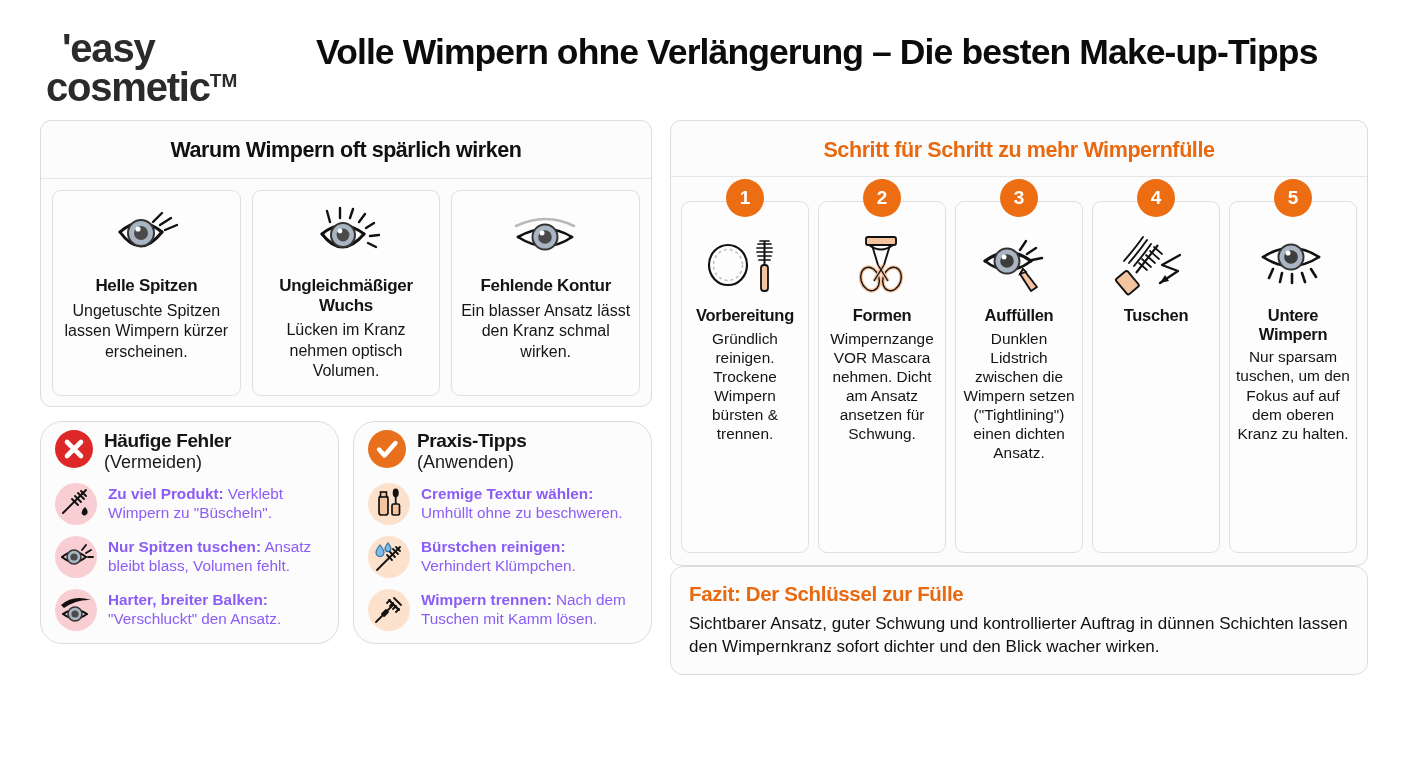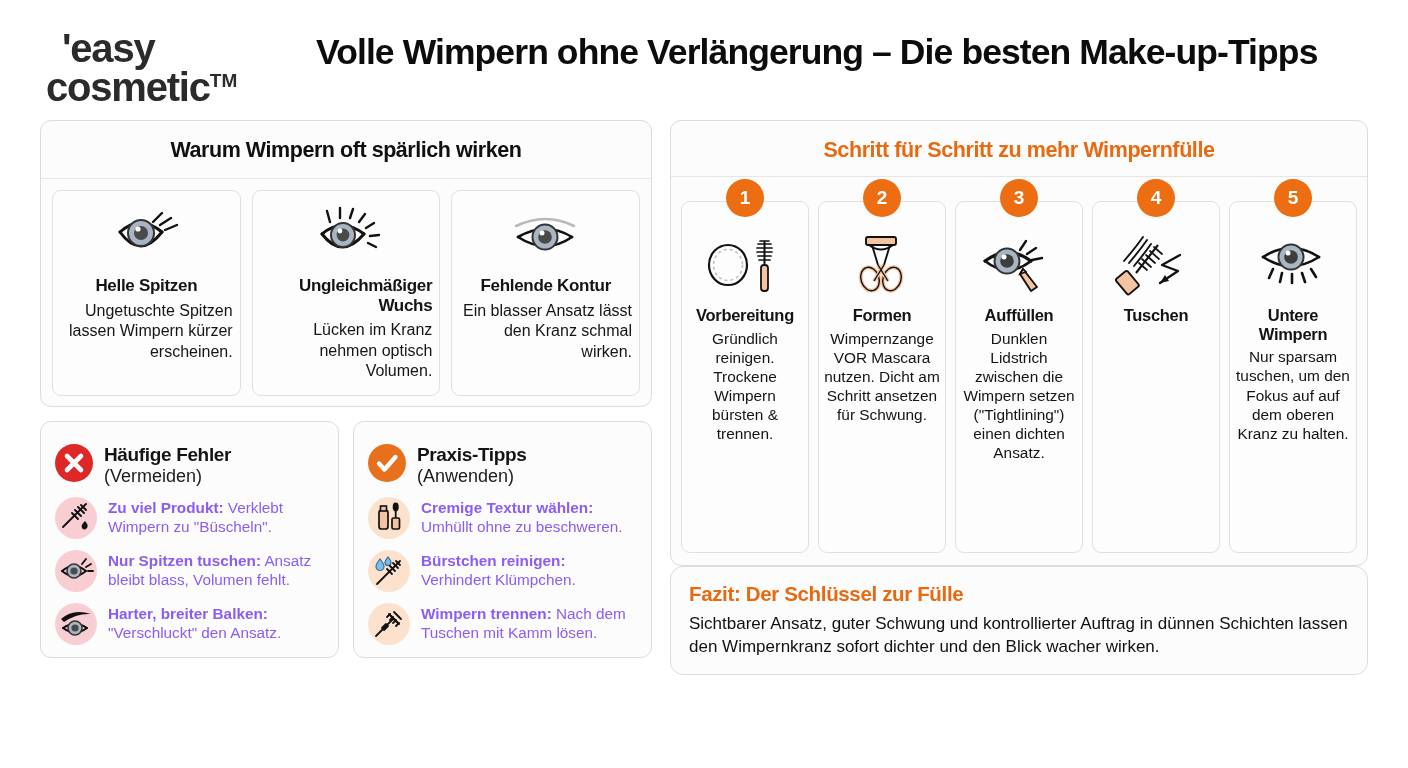--- a/index.html
+++ b/index.html
@@ -40,31 +40,31 @@
   
   .p-warum { padding: 0 0 10px 0; }
   .panel-head {
     text-align: center; font-size: 21.5px; font-weight: 800;
     padding: 17px 10px 15px 10px; letter-spacing: -0.45px;
     border-bottom: 1px solid #e6e6e6; color: #101010;
   }
   .warum-row { display: flex; gap: 11px; padding: 11px 11px 0 11px; }
   .warum-card {
     flex: 1; border: 1px solid #e0e0e0; border-radius: 9px; background: #fdfdfd;
-    padding: 13px 7px 14px 7px; text-align: right;
+    padding: 13px 7px 14px 7px; text-align: center;
     display: flex; flex-direction: column; align-items: center;
     min-height: 196px;
   }
   .warum-ico { height: 66px; display: flex; align-items: center; justify-content: center; }
   .warum-t { font-size: 17px; font-weight: 800; margin-top: 6px; line-height: 1.15; letter-spacing: -0.3px; }
   .warum-d { font-size: 16px; margin-top: 5px; line-height: 1.27; color: #151515; }
 
   
   .lower-row { display: flex; gap: 14px; }
-  .lbox { flex: 1; border: 1px solid #dcdcdc; border-radius: 11px; background: #fcfcfc; padding: 22px 14px 12px 14px; }
+  .lbox { flex: 1; border: 1px solid #dcdcdc; border-radius: 22px; background: #fcfcfc; padding: 8px 14px 12px 14px; }
   .lbox-head { display: flex; align-items: flex-start; gap: 11px; margin-bottom: 9px; }
   .badge { width: 38px; height: 38px; border-radius: 50%; flex: 0 0 38px; position: relative; }
   .badge.red { background: #de2727; }
   .badge.orange { background: #e86f1c; }
   .badge svg { position: absolute; inset: 0; }
   .lbox-titles { padding-top: 1px; }
   .lbox-t1 { font-size: 19px; font-weight: 800; line-height: 1.08; letter-spacing: -0.35px; }
   .lbox-t2 { font-size: 18px; line-height: 1.12; color: #1b1b1b; }
 
   .item { display: flex; gap: 11px; align-items: flex-start; margin-top: 11px; }
@@ -335,21 +335,21 @@
                 <path d="M34 14 L40 34 M52 14 L46 34" fill="none" stroke="#111" stroke-width="1.9"></path>
                 <ellipse cx="32" cy="48" rx="9" ry="12" fill="none" stroke="#f4c3a0" stroke-width="4" transform="rotate(-18 32 48)"></ellipse>
                 <ellipse cx="32" cy="48" rx="9" ry="12" fill="none" stroke="#111" stroke-width="1.4" transform="rotate(-18 32 48)"></ellipse>
                 <ellipse cx="54" cy="48" rx="9" ry="12" fill="none" stroke="#f4c3a0" stroke-width="4" transform="rotate(18 54 48)"></ellipse>
                 <ellipse cx="54" cy="48" rx="9" ry="12" fill="none" stroke="#111" stroke-width="1.4" transform="rotate(18 54 48)"></ellipse>
                 <path d="M40 34 L50 50 M46 34 L36 50" fill="none" stroke="#f4c3a0" stroke-width="4"></path>
                 <path d="M40 34 L50 50 M46 34 L36 50" fill="none" stroke="#111" stroke-width="1.4"></path>
               </svg>
             </div>
             <div class="step-t">Formen</div>
-            <div class="step-d">Wimpernzange VOR Mascara nutzen. Dicht am Schritt ansetzen für Schwung.</div>
+            <div class="step-d">Wimpernzange VOR Mascara nehmen. Dicht am Ansatz ansetzen für Schwung.</div>
           </div>
 
           <div class="step">
             <div class="step-num">3</div>
             <div class="step-ico">
               <svg width="88" height="66" viewBox="0 0 88 66">
                 <g fill="none" stroke="#111" stroke-width="2.4" stroke-linecap="round">
                   <path d="M10 30 Q33 13 56 30" stroke-width="3.2"></path>
                   <path d="M56 30 Q33 48 10 30" stroke-width="2.6"></path>
                   <path d="M45 19 L51 10 M52 23 L61 17 M57 29 L67 27"></path>

